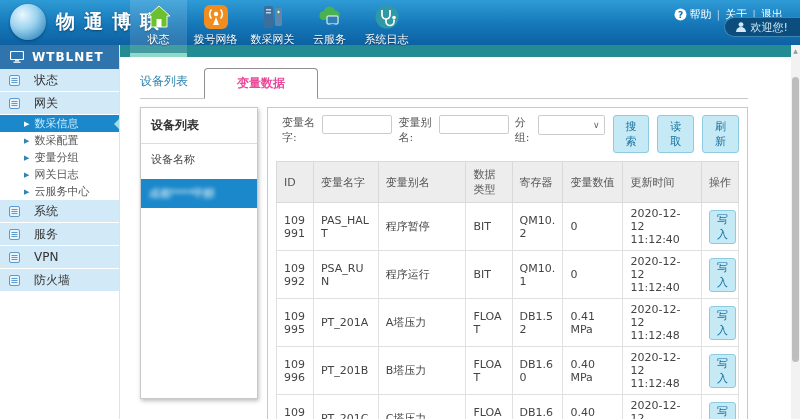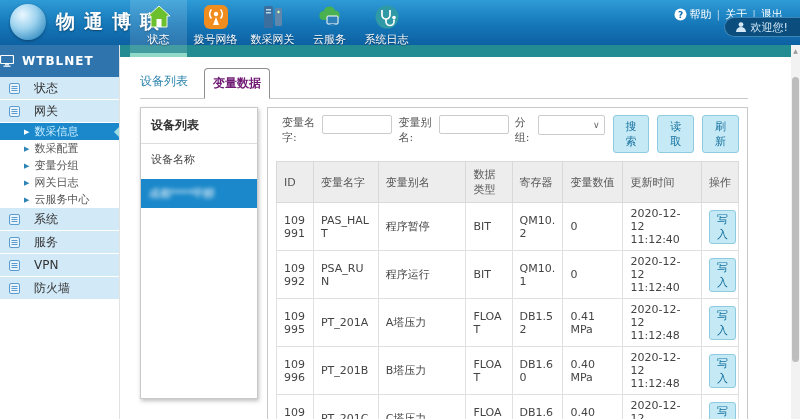--- a/index.html
+++ b/index.html
@@ -26,37 +26,37 @@
   .help-ic { margin-right:3px; display:inline-flex; }
   .welcome-pill { position:absolute; right:0; top:17px; height:20px; background:#0b4e7e; border:1px solid #3d85b5; border-right:none;
     border-radius:10px 0 0 10px; display:flex; align-items:center; padding:0 12px 0 10px; color:#cfe6f5; font-size:11px; z-index:7; }
   .welcome-pill svg { margin-right:4px; }
 
   
   .teal-strip { position:absolute; left:120px; top:45px; width:680px; height:12px; background:#238c92; z-index:4; }
 
   
   .sidebar { position:absolute; left:0; top:45px; width:120px; bottom:0; background:#fff; border-right:1px solid #e2e2e2; z-index:5; }
-  .side-title { height:32px; background:#2f74ac; color:#fff; font-weight:bold; font-size:12px; display:flex; align-items:center; letter-spacing:1px; }
+  .side-title { height:24px; background:#2f74ac; color:#fff; font-weight:bold; font-size:12px; display:flex; align-items:center; padding-left:10px; letter-spacing:1px; }
   .side-title svg { margin-right:8px; }
   .side-main { height:23px; background:#d2e9f7; border-bottom:1px solid #fff; display:flex; align-items:center; padding-left:9px; font-size:12px; color:#333; cursor:pointer; }
   .side-main svg { margin-right:7px; flex:none; }
   .side-sub { height:17px; background:#fff; display:flex; align-items:center; padding-left:24px; font-size:11px; color:#555; cursor:pointer; position:relative; }
   .side-sub .tri { color:#2e84b5; font-size:7px; margin-right:5px; }
   .side-sub.active { background:#1a88ca; color:#cdeeff; }
   .side-sub.active .tri { color:#fff; }
   .side-sub.active::after { content:""; position:absolute; right:0; top:50%; transform:translateY(-50%);
     border-top:5px solid transparent; border-bottom:5px solid transparent; border-right:5px solid #9fdce4; }
 
   
   .content { position:absolute; left:120px; top:57px; right:0; bottom:0; background:#fff; padding:10px 52px 0 20px; overflow:hidden; }
   .tabs { display:flex; align-items:flex-end; border-bottom:1px solid #c9c9c9; height:32px; }
   .tab-link { color:#2d84ac; font-size:12px; padding:0 6px 8px 0; margin-right:10px; cursor:pointer; }
   .tab-active { background:#fff; border:1px solid #8f8f8f; border-bottom:1px solid #fff; border-radius:4px 4px 0 0;
-    padding:6px 8px; font-size:12px; color:#701a75; font-weight:bold; margin-bottom:-1px; cursor:pointer; }
+    padding:6px 32px; font-size:12px; color:#ec4899; font-weight:bold; margin-bottom:-1px; cursor:pointer; }
 
   .cols { display:flex; margin-top:8px; align-items:flex-start; }
 
   
   .dev-panel { flex:none; width:118px; height:292px; background:#fff; border:1px solid #c9c9c9; box-shadow:1px 2px 4px rgba(0,0,0,.25); }
   .dp-title { font-weight:bold; font-size:12px; color:#333; padding:9px 10px; border-bottom:1px solid #ddd; }
   .dp-sub { font-size:11px; color:#444; padding:8px 10px 12px; }
   .dp-device { background:#1a88ca; color:#fff; font-size:11px; padding:7px 8px; cursor:pointer; white-space:nowrap; overflow:hidden; }
   .dp-device span { filter:blur(2px); }
   .dp-pagebox { margin:10px 6px; background:#ececec; padding:12px 10px; display:flex; justify-content:space-between; }

